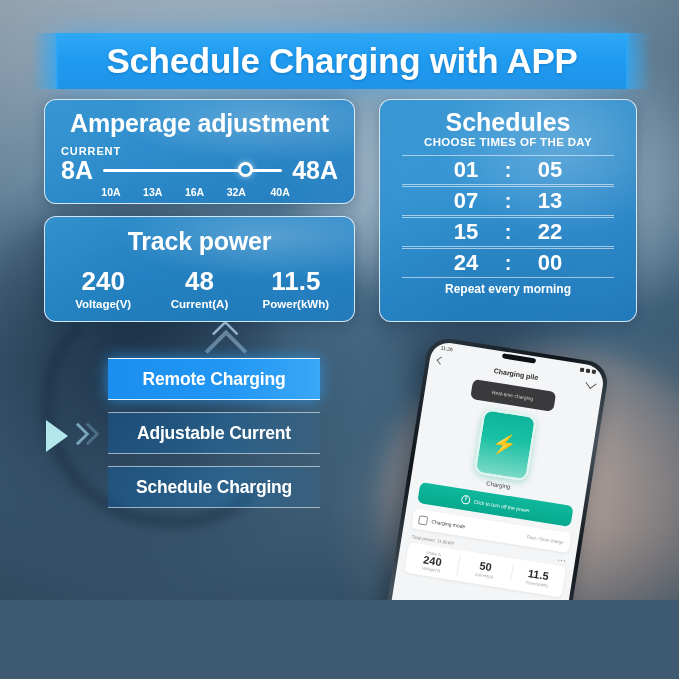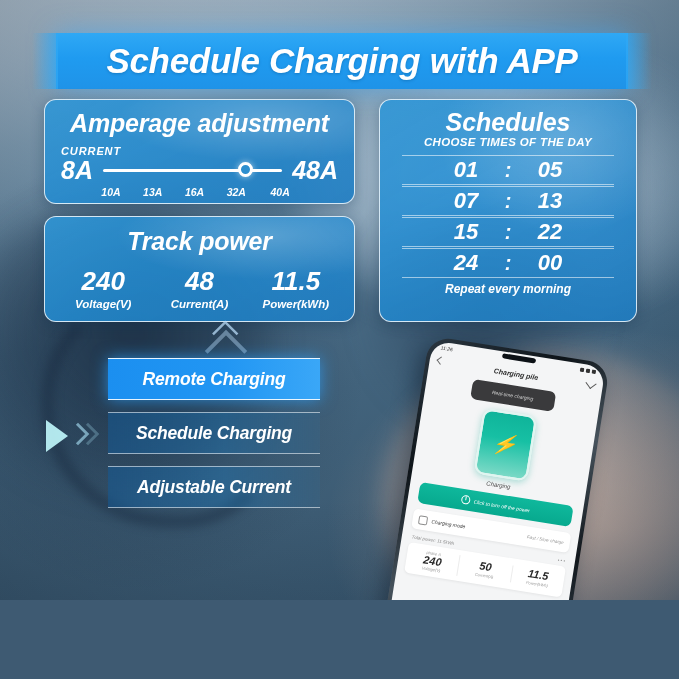--- a/index.html
+++ b/index.html
@@ -10,21 +10,20 @@
     overflow: hidden;
     font-family: "Liberation Sans", sans-serif;
     background: #3e5a72;
   }
 
   #stage {
     position: relative;
     width: 679px;
     height: 600px;
     overflow: hidden;
-    font-style: italic;
   }
 
   
   .bg {
     position: absolute;
     inset: 0;
     background:
       radial-gradient(ellipse 60% 40% at 78% 30%, rgba(196,214,228,0.55) 0%, rgba(150,175,197,0.0) 62%),
       radial-gradient(ellipse 48% 52% at 20% 62%, rgba(28,48,70,0.55) 0%, rgba(40,62,85,0.0) 70%),
       radial-gradient(ellipse 70% 55% at 90% 88%, rgba(232,196,176,0.45) 0%, rgba(200,160,140,0.0) 60%),
@@ -449,22 +448,22 @@
     <div class="sched-footer">Repeat every morning</div>
   </div>
 
   <div class="chev-stack" id="chev-up">
     <div class="chev small"></div>
     <div class="chev big"></div>
   </div>
 
   <div id="feature-list">
     <div class="feature-item active">Remote Charging</div>
+    <div class="feature-item">Adjustable Current</div>
     <div class="feature-item">Schedule Charging</div>
-    <div class="feature-item">Adjustable Current</div>
   </div>
 
   <div id="pointer-marker">
     <span class="ptr-tri"></span>
     <span class="ptr-chev c1"></span>
     <span class="ptr-chev c2"></span>
   </div>
 
   <div class="chev-stack" id="chev-down">
     <div class="chev down small"></div>

